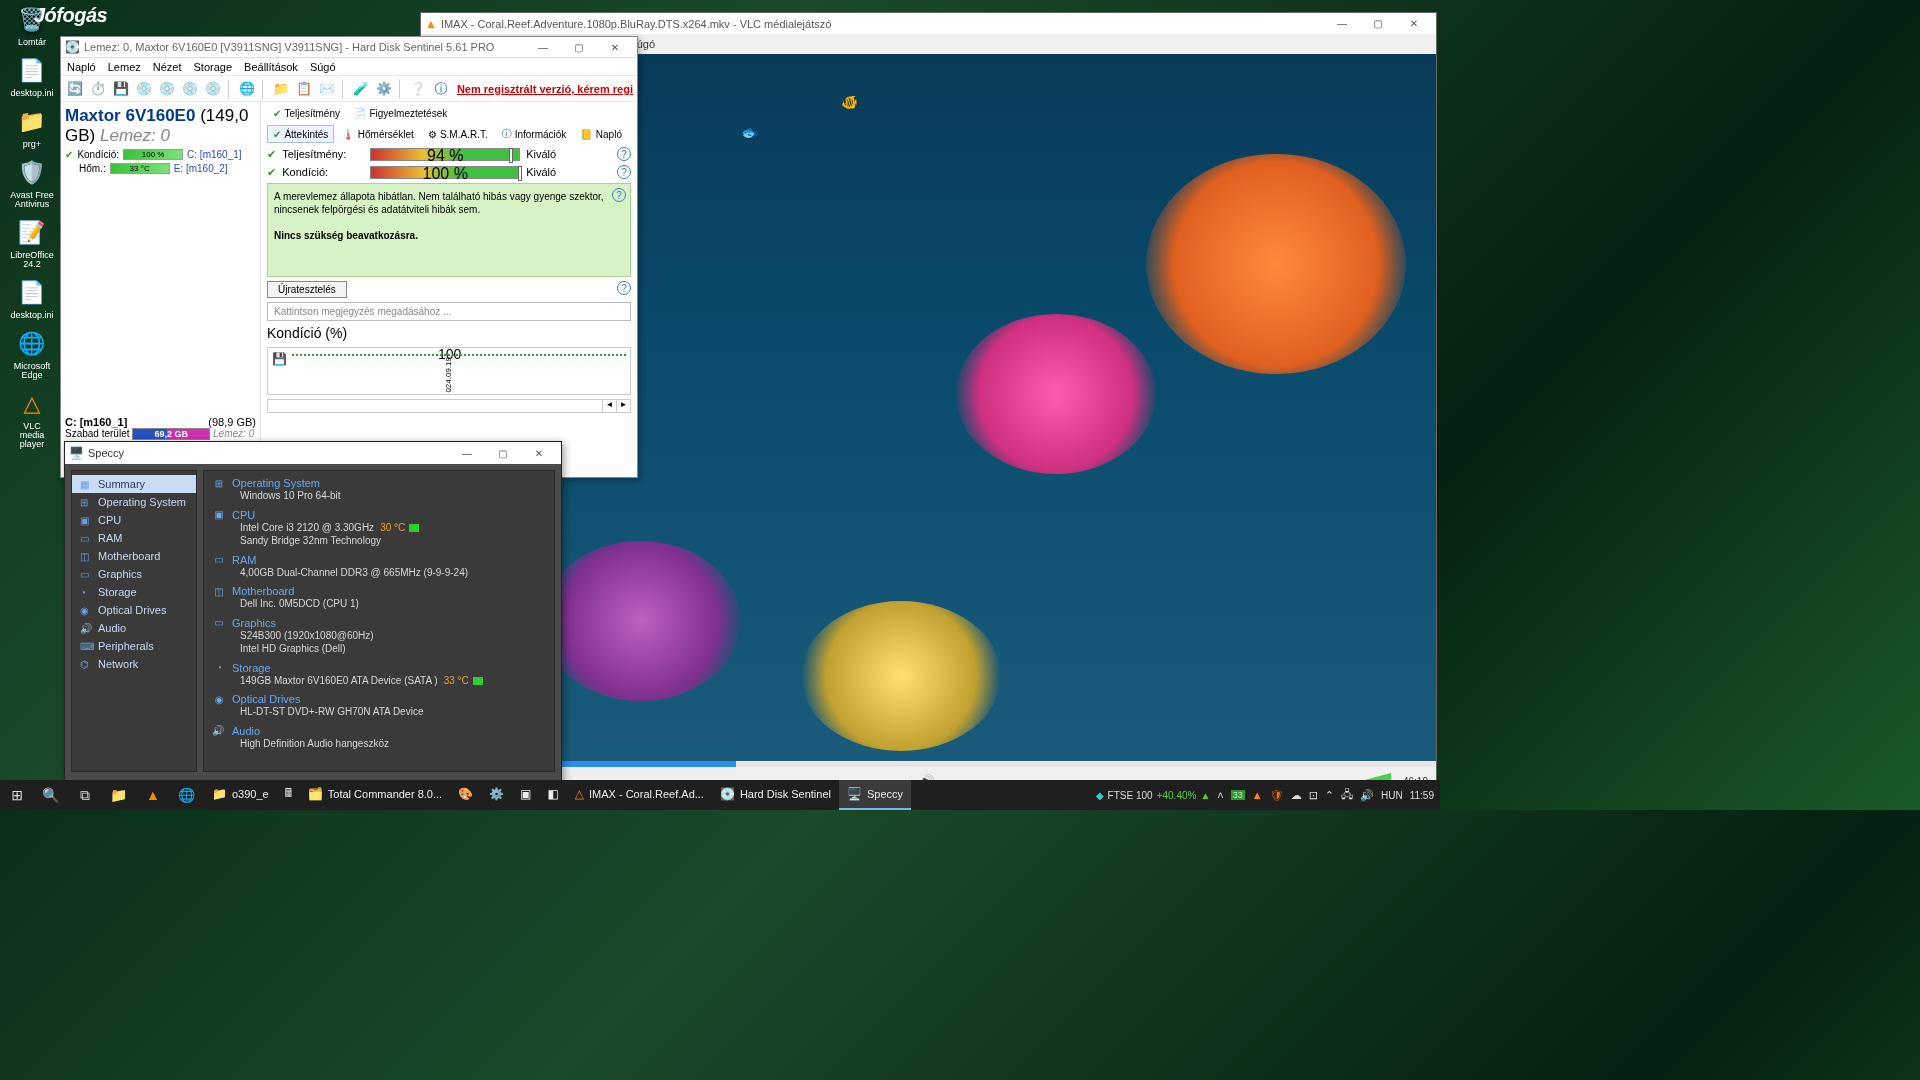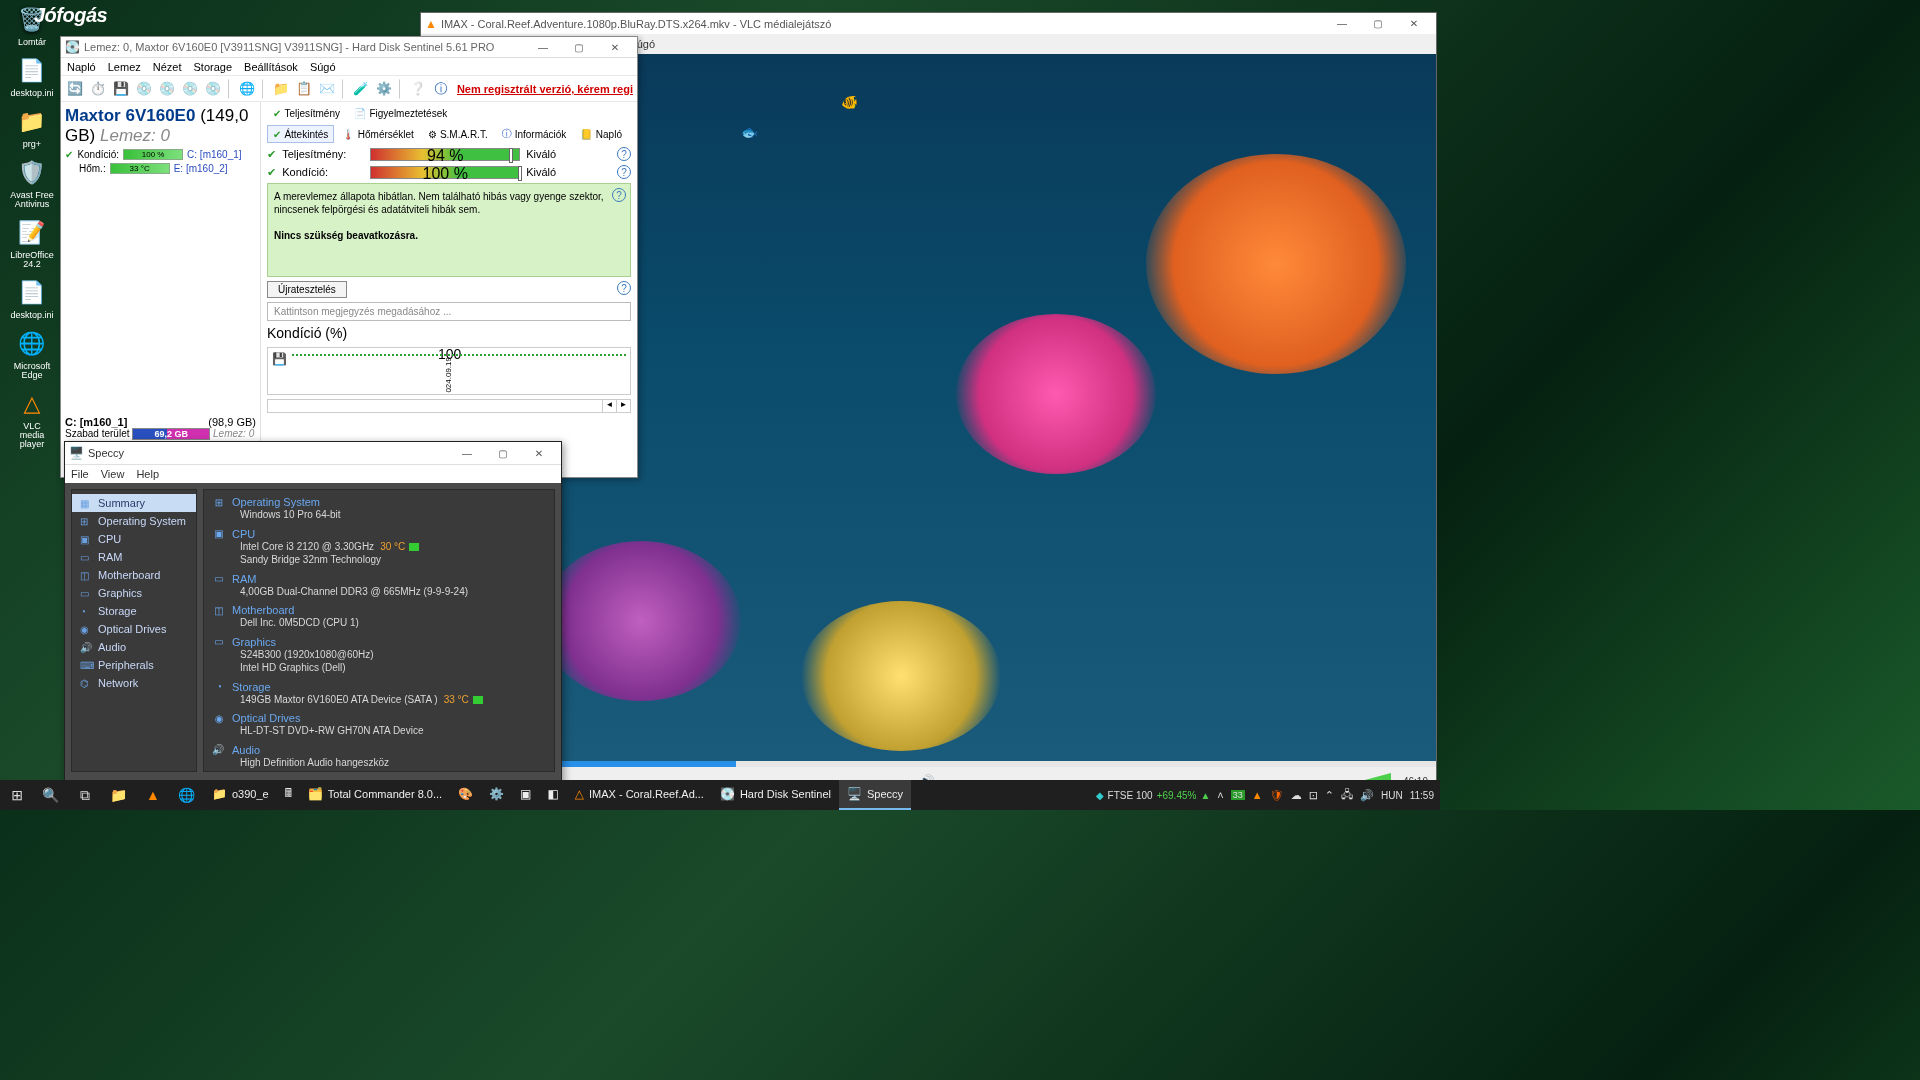--- a/index.html
+++ b/index.html
@@ -339,25 +339,20 @@
 <div class="spc">
   <div class="titlebar">
     <span class="tic">🖥️</span>
     <span>Speccy</span>
     <div class="wctl">
       <div class="wbtn">—</div>
       <div class="wbtn">▢</div>
       <div class="wbtn">✕</div>
     </div>
   </div>
-  <div class="spc-menu">
-    <span>File</span>
-    <span>View</span>
-    <span>Help</span>
-  </div>
   <div class="spc-body">
     <div class="spc-nav">
       <div class="nav-item sel">
           <span class="nic">▦</span>
           <span>Summary</span>
         </div>
       <div class="nav-item">
           <span class="nic">⊞</span>
           <span>Operating System</span>
         </div>
@@ -502,21 +497,21 @@
       <span>Hard Disk Sentinel</span>
     </div>
   <div class="ttask active">
       <span class="tic2">🖥️</span>
       <span>Speccy</span>
     </div>
   <div class="tray">
     <div class="ftse">
         <span style="color:#3cc">◆</span>
         <span>FTSE 100</span>
-        <span class="up">+69.45%</span>
+        <span class="up">+40.40%</span>
         <span class="updown">
           <span style="color:#4cd04c">▲</span>
         </span>
       </div>
     <span class="ic2">˄</span>
     <span class="ic2" style="background:#2a9a2a;padding:0 2px;font-size:9px">33</span>
     <span class="ic2" style="color:#f80">▲</span>
     <span class="ic2" style="color:#f60">🛡</span>
     <span class="ic2">☁</span>
     <span class="ic2">⊡</span>

